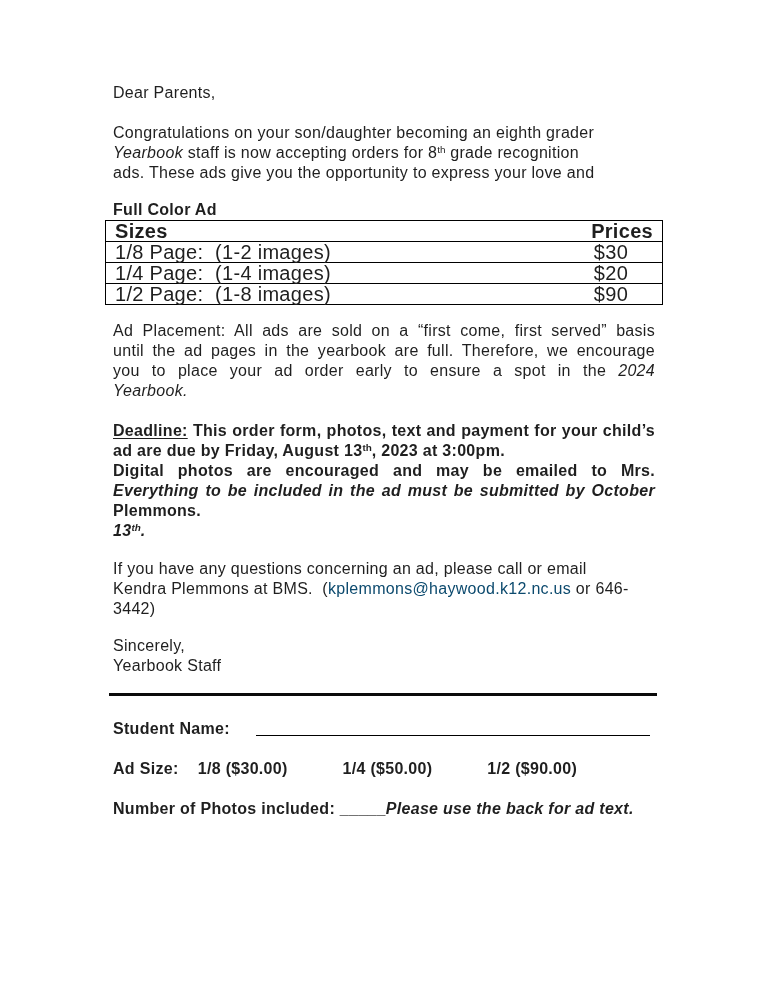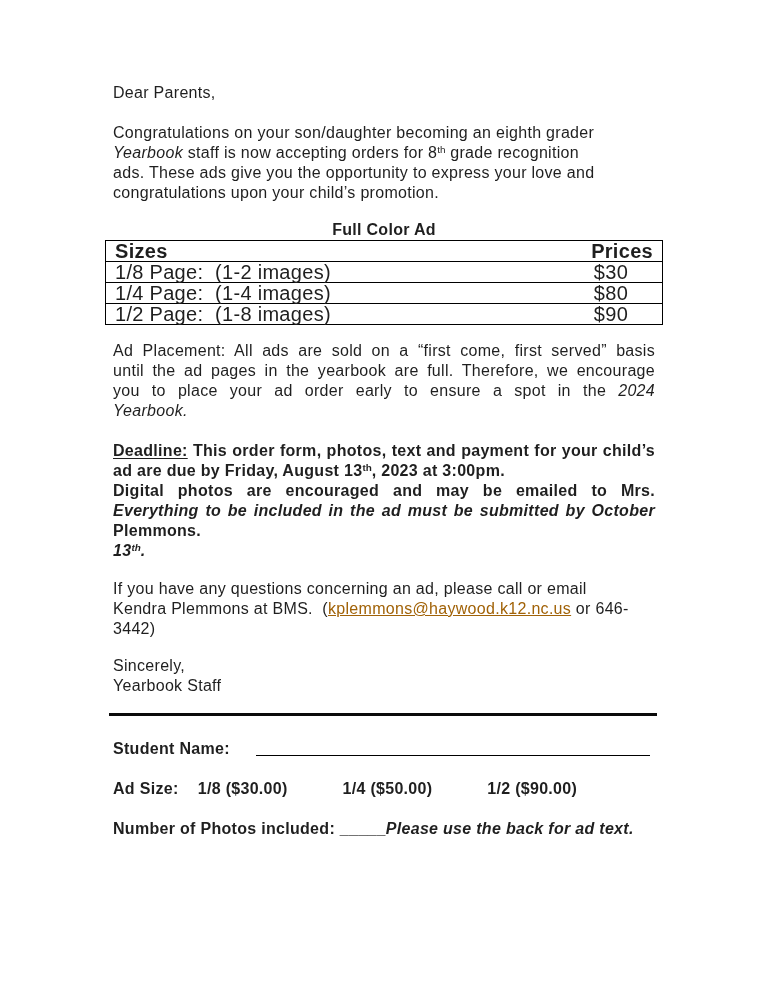--- a/index.html
+++ b/index.html
@@ -19,21 +19,21 @@
   }
   .line { display: block; white-space: pre-wrap; }
   .jst { white-space: normal; text-align: justify; text-align-last: justify; }
   .b { font-weight: 700; }
   .i { font-style: italic; }
   .u { text-decoration: underline; text-underline-offset: 2px; }
   sup { font-size: 0.62em; line-height: 0; vertical-align: 5px; letter-spacing: 0; }
   .para { margin: 0; }
   .m-sal { margin: 0 0 20px 0; }
   .m-intro { margin: 17px 0 0 0; }
-  .m-title { margin: 17px 0 0 0; text-align: center; }
+  .m-title { margin: 17px 0 0 0; }
   .m-placement { margin: 16px 0 0 0; }
   .m-deadline { margin: 20px 0 0 0; }
   .m-contact { margin: 18px 0 0 0; }
   .m-closing { margin: 17px 0 0 0; }
   table.ad-table {
     border-collapse: collapse;
     width: 558px;
     margin-left: -8px;
     table-layout: fixed;
   }
@@ -44,21 +44,21 @@
     padding: 0 9px;
     line-height: 19px;
     white-space: pre-wrap;
     font-size: 20px;
   }
   table.ad-table th:first-child, table.ad-table td:first-child { border-left: 1.4px solid #000; }
   table.ad-table th:last-child, table.ad-table td:last-child { border-right: 1.4px solid #000; }
   th.size-col { text-align: left; }
   th.price-col { text-align: right; width: 84px; }
   td.price-cell { text-align: center; }
-  a.email-link { color: #a16207; text-decoration: underline; cursor: pointer; }
+  a.email-link { color: #0c4a6e; cursor: pointer; }
   .divider {
     height: 3px;
     background: #0a0a0a;
     width: 548px;
     margin: 17px 0 0 -4px;
   }
   .form-row { margin: 20px 0 0 0; font-weight: 700; }
   .row-flex { display: flex; align-items: flex-end; gap: 16px; }
   .m-student { margin-top: 23px; }
   .write-line { flex: 1; border-bottom: 1.6px solid #000; margin: 0 5px 3px 10px; height: 1px; }
@@ -70,39 +70,38 @@
 <body>
 
 <div class="page">
 
   <p class="para m-sal line">Dear Parents,</p>
 
   <div class="para">
     <span class="line">Congratulations on your son/daughter becoming an eighth grader</span>
     <span class="line"><span class="i">Yearbook</span><span> staff is now accepting orders for 8</span><sup>th</sup><span> grade recognition</span></span>
     <span class="line">ads. These ads give you the opportunity to express your love and</span>
-    <span class="line">congratulations upon your child’s promotion.</span>
   </div>
 
 
   <div class="m-title b">Full Color Ad</div>
 
   <table class="ad-table">
     <tbody>
         <tr>
       <th class="size-col">Sizes</th>
       <th class="price-col">Prices</th>
     </tr>
     <tr>
       <td class="size-cell">1/8 Page:  (1-2 images)</td>
       <td class="price-cell">$30</td>
     </tr>
     <tr>
       <td class="size-cell">1/4 Page:  (1-4 images)</td>
-      <td class="price-cell">$80</td>
+      <td class="price-cell">$20</td>
     </tr>
     <tr>
       <td class="size-cell">1/2 Page:  (1-8 images)</td>
       <td class="price-cell">$90</td>
     </tr>
   </tbody>
     </table>
 
   <div class="para m-placement">
     <span class="line jst">Ad Placement:  All ads are sold on a “first come, first served” basis</span>

